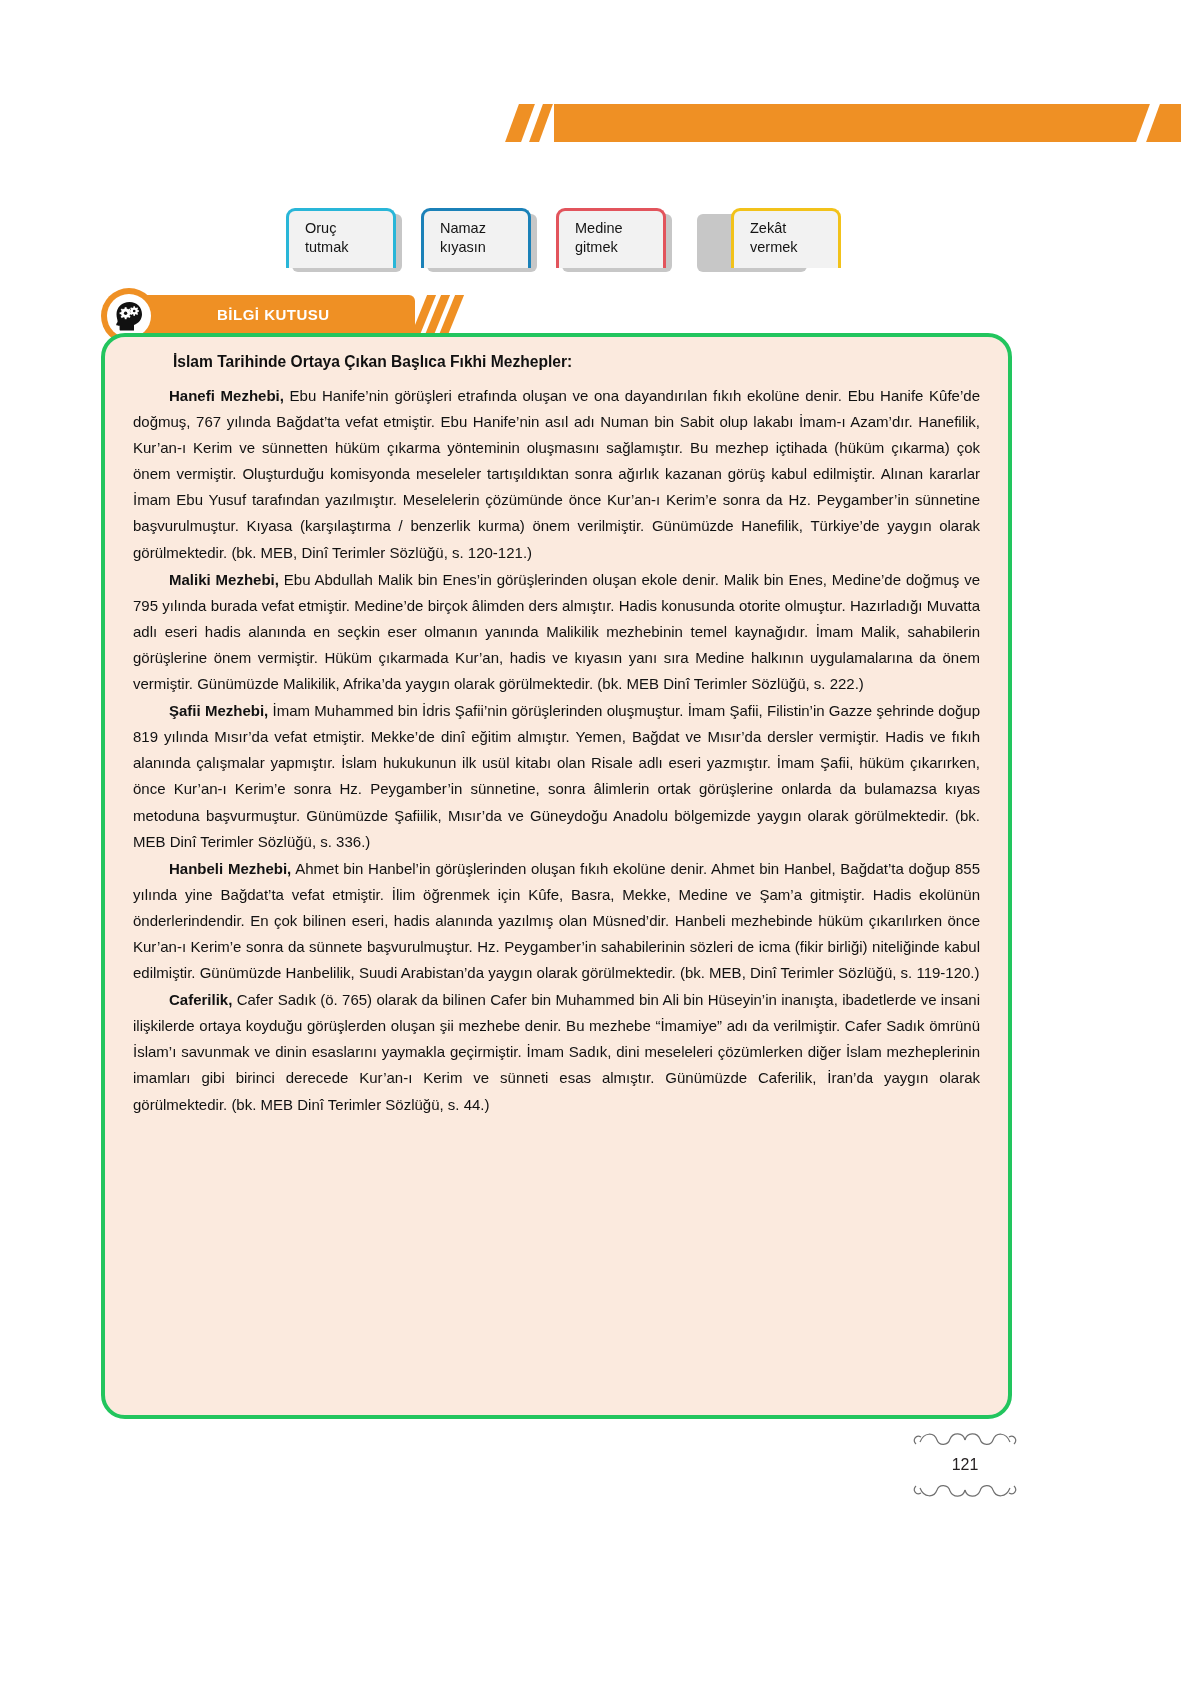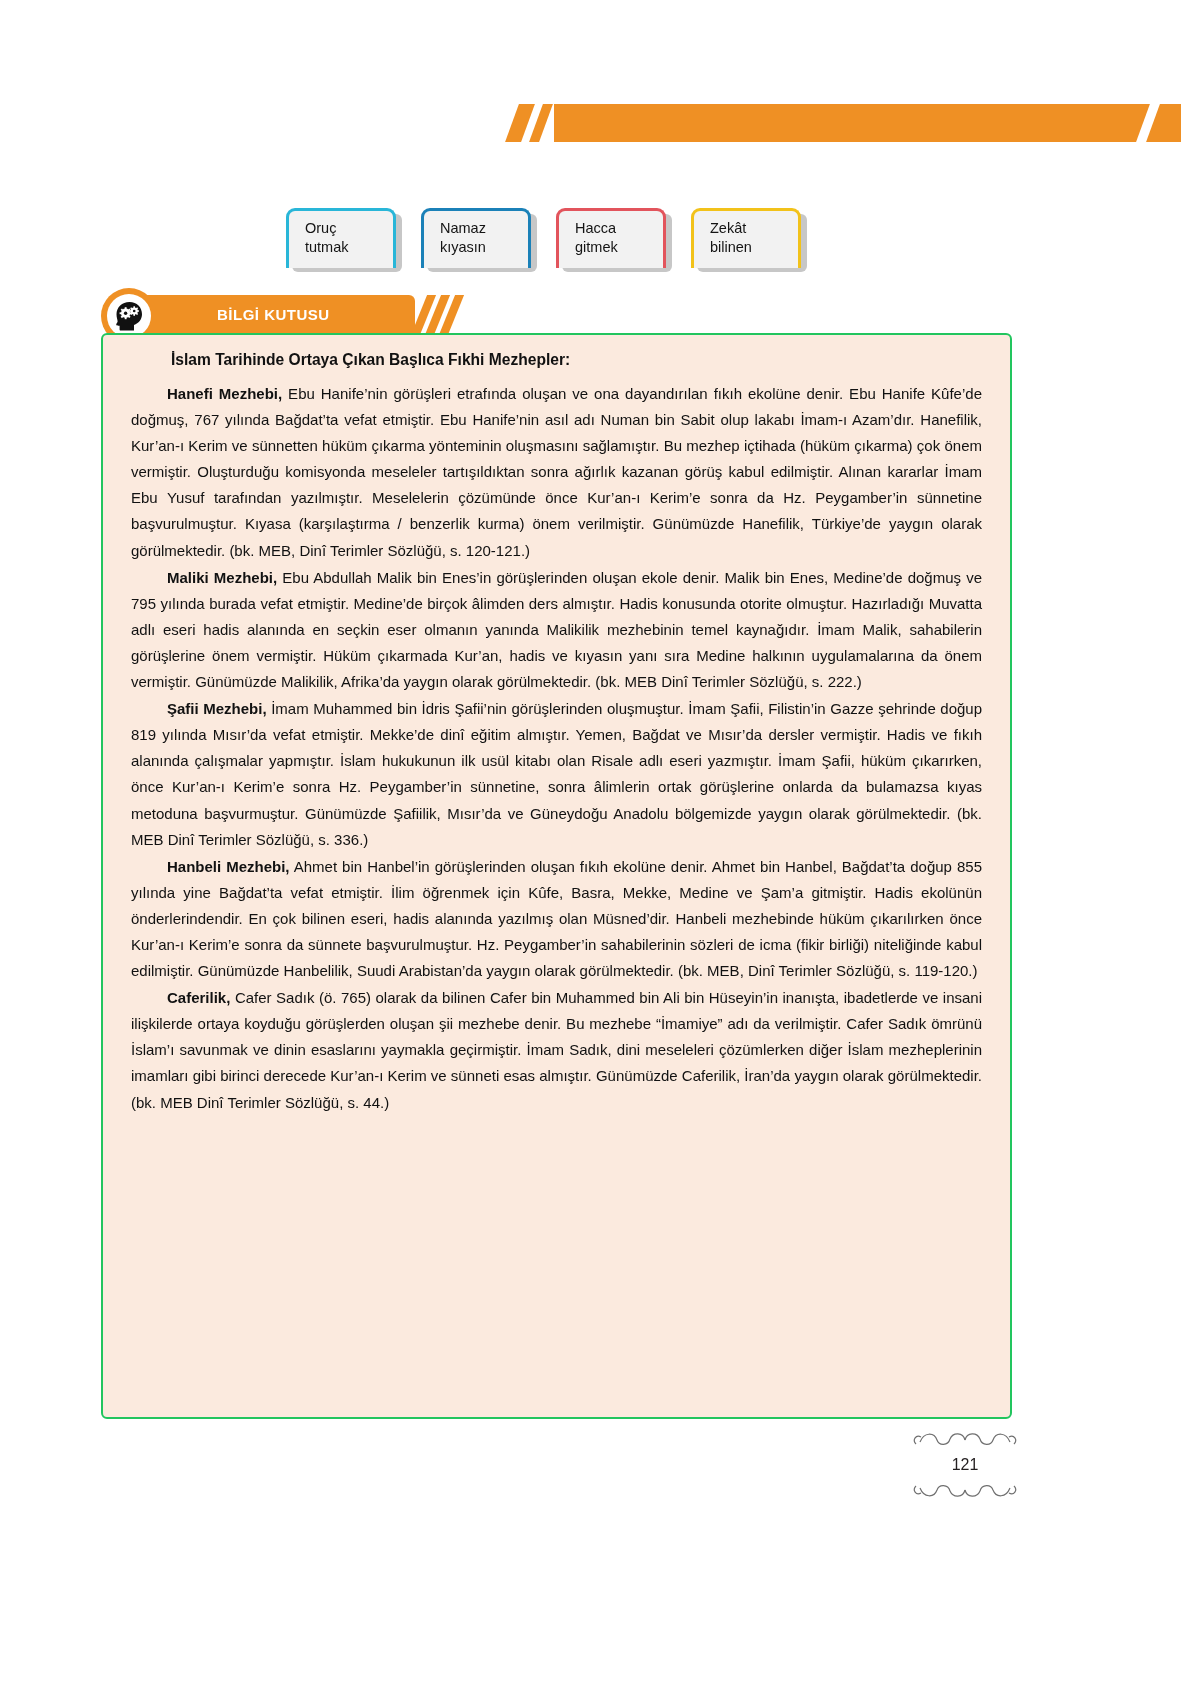--- a/index.html
+++ b/index.html
@@ -206,22 +206,22 @@
   }
 
   
   .content-box {
     position: absolute;
     top: 333px;
     left: 101px;
     width: 911px;
     height: 1086px;
     background: #fbeade;
-    border: 2px solid #22c55e;
-    border-radius: 6px;
+    border: 4px solid #22c55e;
+    border-radius: 24px;
     box-sizing: border-box;
   }
   .content-inner {
     position: absolute;
     top: 16px;
     left: 28px;
     right: 28px;
   }
   .doc-heading {
     font-weight: bold;
@@ -290,32 +290,32 @@
           <span>Namaz</span><br>
           <span>kıyasın</span>
         </div>
       </div>
     </div>
 
     <div class="dg-box-wrap" style="left:286px;">
       <div class="dg-box-shadow"></div>
       <div class="dg-box" id="bx2" style="border-top-color: rgb(226, 84, 92); border-left-color: rgb(226, 84, 92); border-right-color: rgb(226, 84, 92);">
         <div class="dg-box-label">
-          <span>Hacca</span><br>
+          <span>Medine</span><br>
           <span>gitmek</span>
         </div>
       </div>
     </div>
 
     <div class="dg-box-wrap" style="left:421px;">
       <div class="dg-box-shadow"></div>
-      <div class="dg-box" id="bx3" style="border-top-color: rgb(242, 194, 26); border-left-color: rgb(242, 194, 26); border-right-color: rgb(242, 194, 26);">
+      <div class="dg-box" id="bx3" style="border-top-color: rgb(242, 194, 26); border-left-color: rgb(242, 194, 26); border-right-color: rgb(242, 194, 26); margin-left: 40px;">
         <div class="dg-box-label">
           <span>Zekât</span><br>
-          <span>bilinen</span>
+          <span>vermek</span>
         </div>
       </div>
     </div>
 
   </div>
 </div>
 
 <div class="info-tab">
   <div class="info-tab-bar"></div>
   <div class="info-tab-label">BİLGİ KUTUSU</div>

